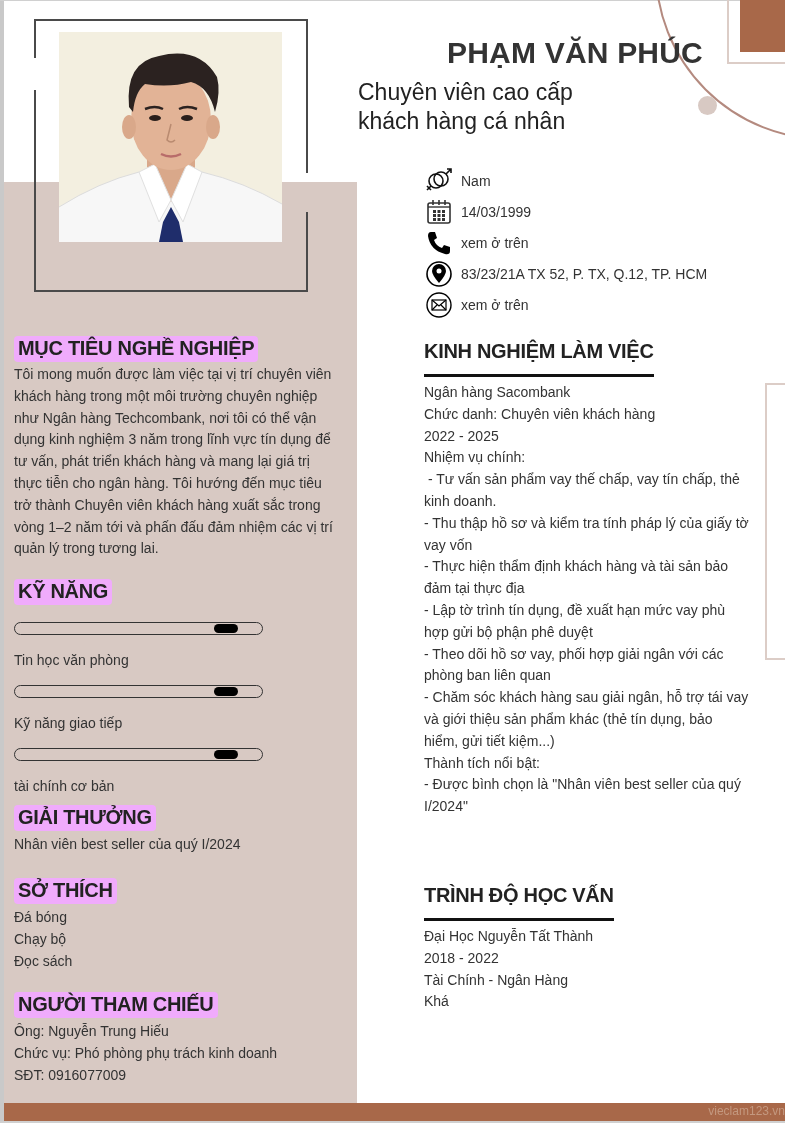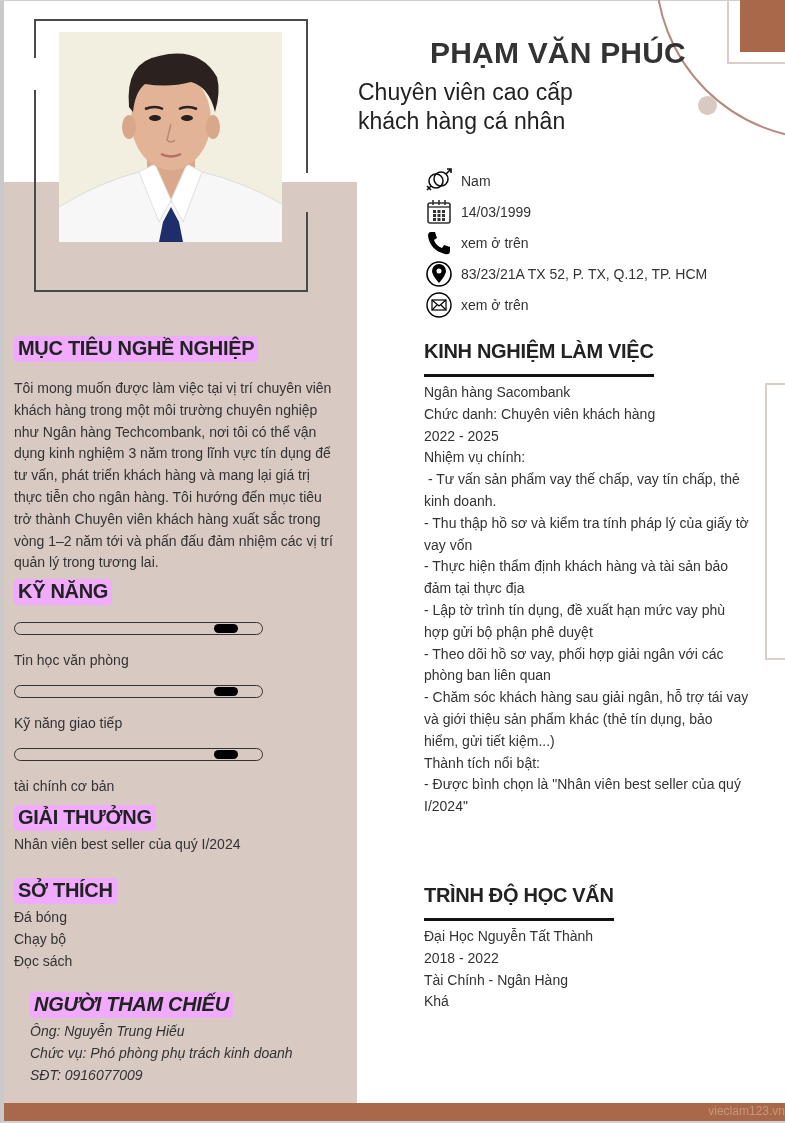--- a/index.html
+++ b/index.html
@@ -13,47 +13,47 @@
   .left-panel { position: absolute; left: 4px; top: 182px; width: 353px; height: 921px; background: #d8c9c3; }
 
   .photo-frame { position: absolute; left: 34px; top: 19px; width: 274px; height: 273px; border: 2px solid #4a4a4a; }
   .frame-gap-left { position: absolute; left: 32px; top: 58px; width: 6px; height: 32px; background: #fff; }
   .frame-gap-right { position: absolute; left: 304px; top: 173px; width: 6px; height: 39px; background: #fff; }
   .frame-gap-right-lower { position: absolute; left: 304px; top: 182px; width: 6px; height: 30px; background: #d8c9c3; }
 
   .photo { position: absolute; left: 59px; top: 32px; width: 223px; height: 210px; background: #f3efe2; overflow: hidden; }
   .photo svg { display: block; }
 
-  .name { position: absolute; left: 430px; top: 36px; width: 290px; font-size: 30px; font-weight: bold; color: #333; letter-spacing: 0.2px; }
+  .name { position: absolute; left: 430px; top: 36px; width: 290px; text-align: center; font-size: 30px; font-weight: bold; color: #333; letter-spacing: 0.2px; }
   .job-title { position: absolute; left: 358px; top: 78px; width: 280px; font-size: 23px; line-height: 29px; color: #222; }
 
   .deco-circle { position: absolute; left: 655px; top: -200px; width: 340px; height: 340px; border: 2px solid #b48a7f; border-radius: 50%; }
   .deco-dot { position: absolute; left: 698px; top: 96px; width: 19px; height: 19px; border-radius: 50%; background: #d8c9c3; }
   .deco-square-outline { position: absolute; left: 727px; top: -5px; width: 70px; height: 69px; border: 2px solid #dccdc7; }
   .deco-square-fill { position: absolute; left: 740px; top: 0; width: 50px; height: 52px; background: #a86849; }
   .deco-right-bracket { position: absolute; left: 765px; top: 383px; width: 30px; height: 277px; border: 2px solid #dccdc7; border-right: none; }
 
   .contacts { position: absolute; left: 425px; top: 165px; }
   .contact-row { display: flex; align-items: center; height: 31px; }
   .contact-icon { width: 28px; height: 28px; display: flex; align-items: center; justify-content: center; margin-right: 8px; }
   .contact-text { font-size: 14px; color: #333; }
   .badge { display: inline-block; background: #f0abfc; border-radius: 4px; padding: 0 4px 1px 4px; font-size: 20px; font-weight: bold; color: #222; letter-spacing: -0.3px; line-height: 25px; }
   .para { font-size: 14px; line-height: 21.8px; color: #333; }
 
   .sec-objective { position: absolute; left: 14px; top: 336px; width: 335px; }
-  .sec-objective .para { margin-top: 16px; }
+  .sec-objective .para { margin-top: 2px; }
 
   .sec-skills { position: absolute; left: 14px; top: 579px; width: 340px; }
   .skill-bar { position: relative; width: 249px; height: 13px; border: 1.5px solid #333; border-radius: 7px; margin-top: 17px; }
   .skill-knob { position: absolute; top: 1px; width: 24px; height: 9px; background: #000; border-radius: 5px; }
   .skill-label { font-size: 14px; margin-top: 17px; color: #333; height: 16px; line-height: 16px; }
 
   .sec-awards { position: absolute; left: 14px; top: 805px; width: 335px; }
   .sec-hobbies { position: absolute; left: 14px; top: 878px; width: 335px; }
-  .sec-refs { position: absolute; left: 30px; top: 992px; width: 340px; font-style: italic; }
+  .sec-refs { position: absolute; left: 14px; top: 992px; width: 340px; }
   .sec-awards .para, .sec-hobbies .para, .sec-refs .para { margin-top: 3px; }
 
   .right-heading { display: inline-block; font-size: 20px; font-weight: bold; color: #222; border-bottom: 3px solid #111; padding-bottom: 11px; line-height: 24px; letter-spacing: -0.3px; }
   .sec-experience { position: absolute; left: 424px; top: 339px; width: 340px; }
   .sec-experience .lines { margin-top: 5px; }
   .sec-experience .para { line-height: 21.8px; }
   .sec-education { position: absolute; left: 424px; top: 855px; width: 340px; margin-top: 28px; }
   .sec-education .lines { margin-top: 5px; }
 
   .bottom-bar { position: absolute; left: 4px; top: 1103px; width: 781px; height: 18px; background: #a86849; }

